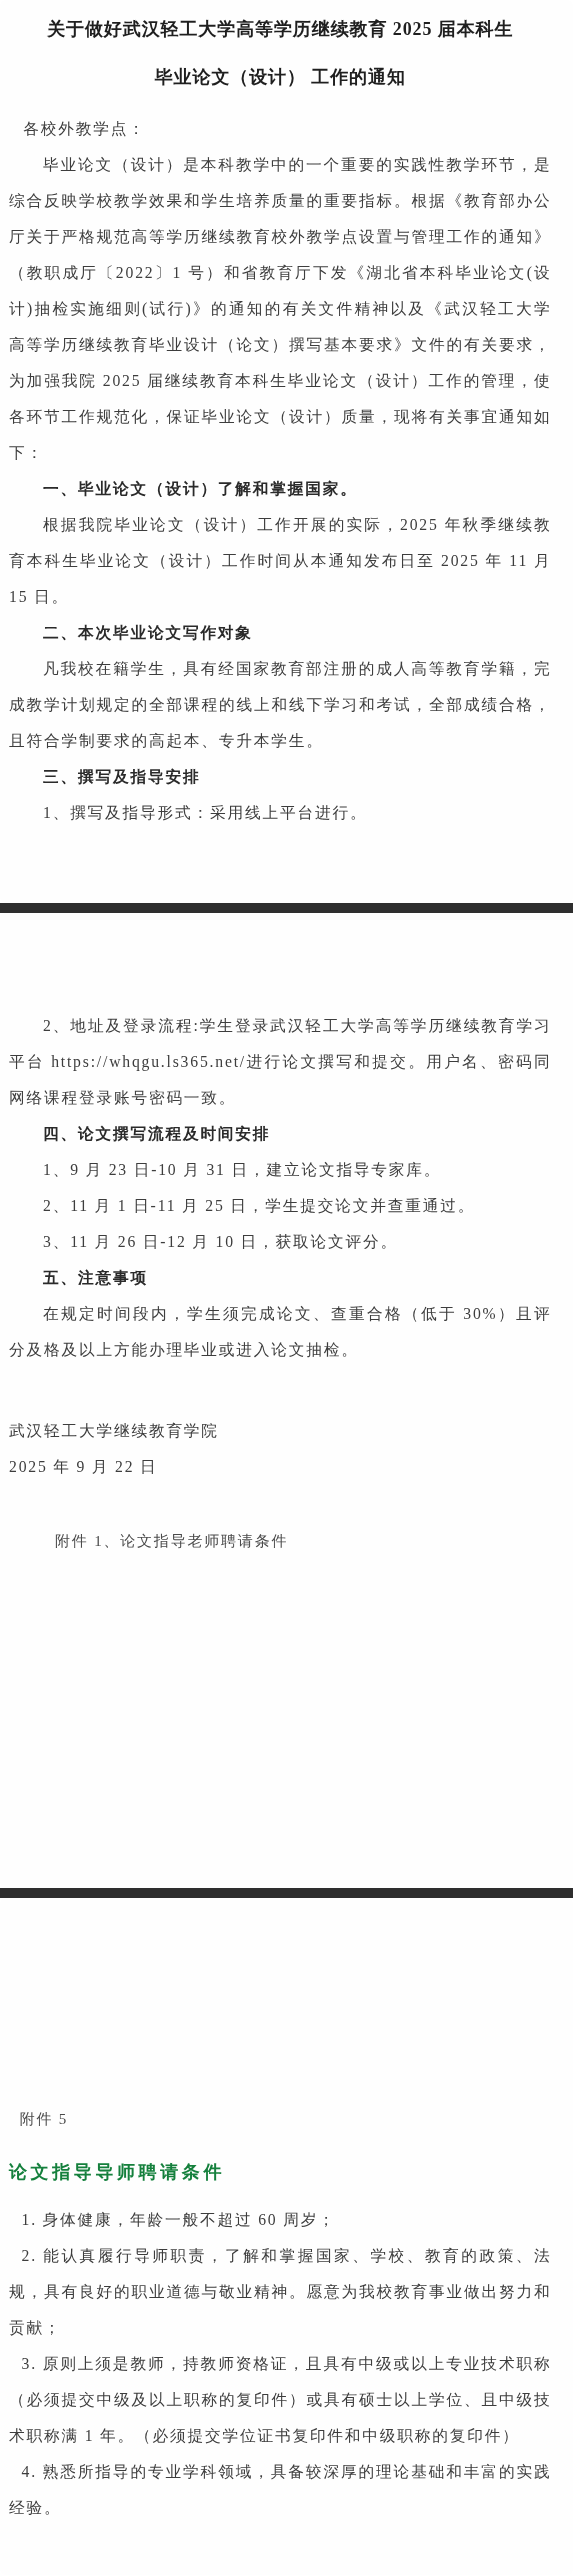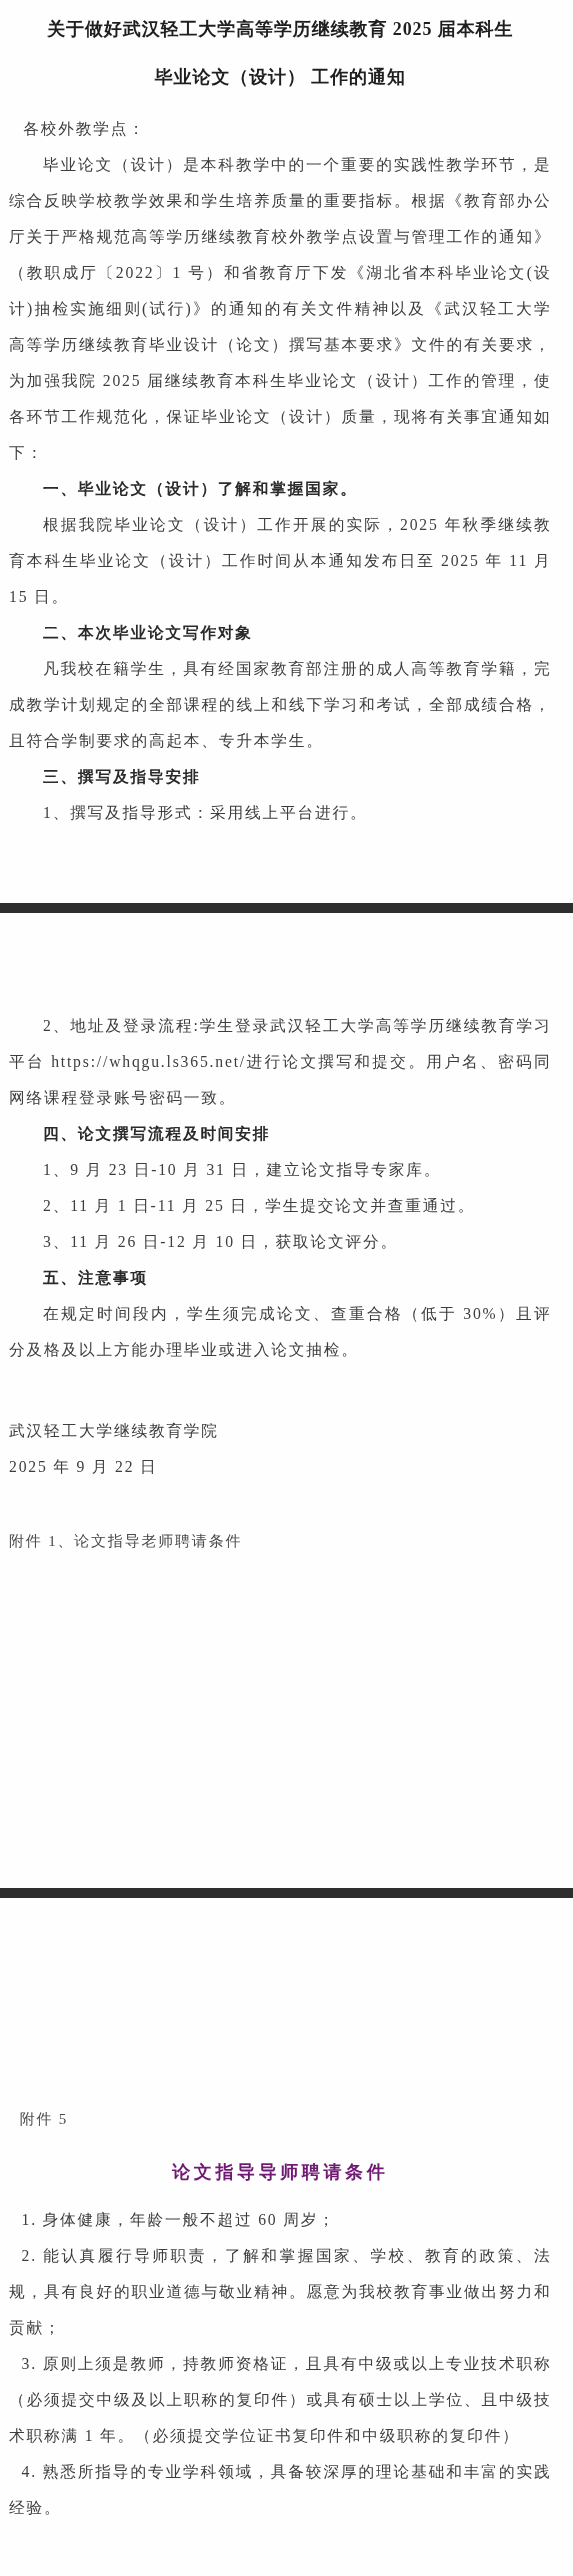--- a/index.html
+++ b/index.html
@@ -85,33 +85,34 @@
     font-size: 15.7px;
     line-height: 36px;
     letter-spacing: 1.8px;
   }
   .attachment-note {
     margin-top: 38px;
     font-size: 15px;
     line-height: 36px;
     letter-spacing: 1.8px;
     color: #4a4a4a;
+    margin-left: 46px;
   }
   .attachment-label {
     font-size: 15px;
     line-height: 36px;
     letter-spacing: 1.8px;
     color: #4a4a4a;
     padding-left: 10.7px;
   }
   .annex-heading {
     margin-top: 13.4px;
-    text-align: center;
+    text-align: left;
     font-weight: bold;
-    color: #701a75;
+    color: #15803d;
     font-size: 18px;
     line-height: 45px;
     letter-spacing: 3.6px;
   }
   .annex-item {
     font-size: 15.7px;
     line-height: 36px;
     letter-spacing: 1.8px;
     text-align: justify;
     text-indent: 12.5px;

